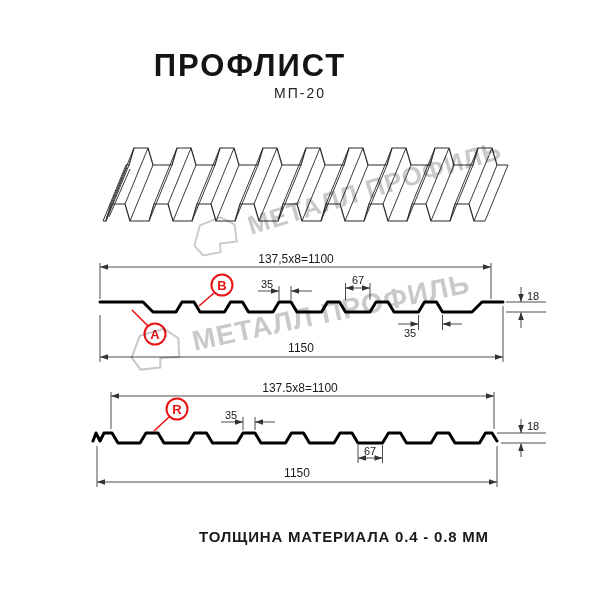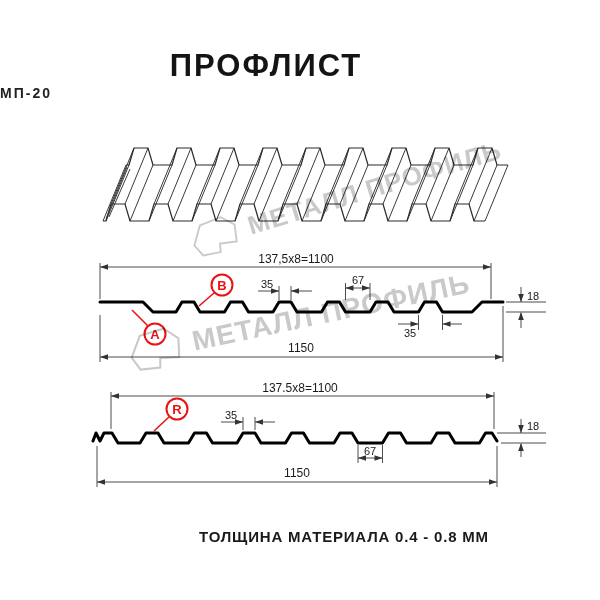--- a/index.html
+++ b/index.html
@@ -1,21 +1,21 @@
 <!DOCTYPE html>
 <html><head>
 <meta charset="utf-8">
 <style>
   html,body{margin:0;padding:0;}
   body{width:600px;height:600px;position:relative;background:#ffffff;overflow:hidden;
        font-family:"Liberation Sans","DejaVu Sans",sans-serif;}
   .abs{position:absolute;}
-  .title{left:16px;top:48px;width:500px;text-align:center;font-size:31px;font-weight:800;
+  .title{left:0;top:48px;width:500px;text-align:center;font-size:31px;font-weight:800;
          letter-spacing:2px;color:#141414;}
-  .subtitle{left:0;top:85px;width:600px;font-size:14px;font-weight:700;
+  .subtitle{left:0;top:85px;width:600px;text-align:center;font-size:14px;font-weight:400;
             letter-spacing:2px;color:#222;}
   .footer-note{left:0;top:528px;width:600px;text-align:center;font-size:15px;font-weight:600;
                letter-spacing:0.8px;color:#1a1a1a;margin-left:44px;}
   .watermark{display:flex;align-items:center;gap:9px;color:#c9c9c9;font-weight:700;
              white-space:nowrap;mix-blend-mode:multiply;pointer-events:none;}
   .wm1{left:190px;top:224px;transform:rotate(-17deg);transform-origin:0 50%;font-size:26px;letter-spacing:1px;}
   .wm2{left:127px;top:333px;transform:rotate(-12deg);transform-origin:0 50%;font-size:28px;letter-spacing:1px;}
   svg text{font-family:"Liberation Sans","DejaVu Sans",sans-serif;fill:#1a1a1a;}
   text.dim{font-size:11px;}
   text.dim-big{font-size:12px;}

